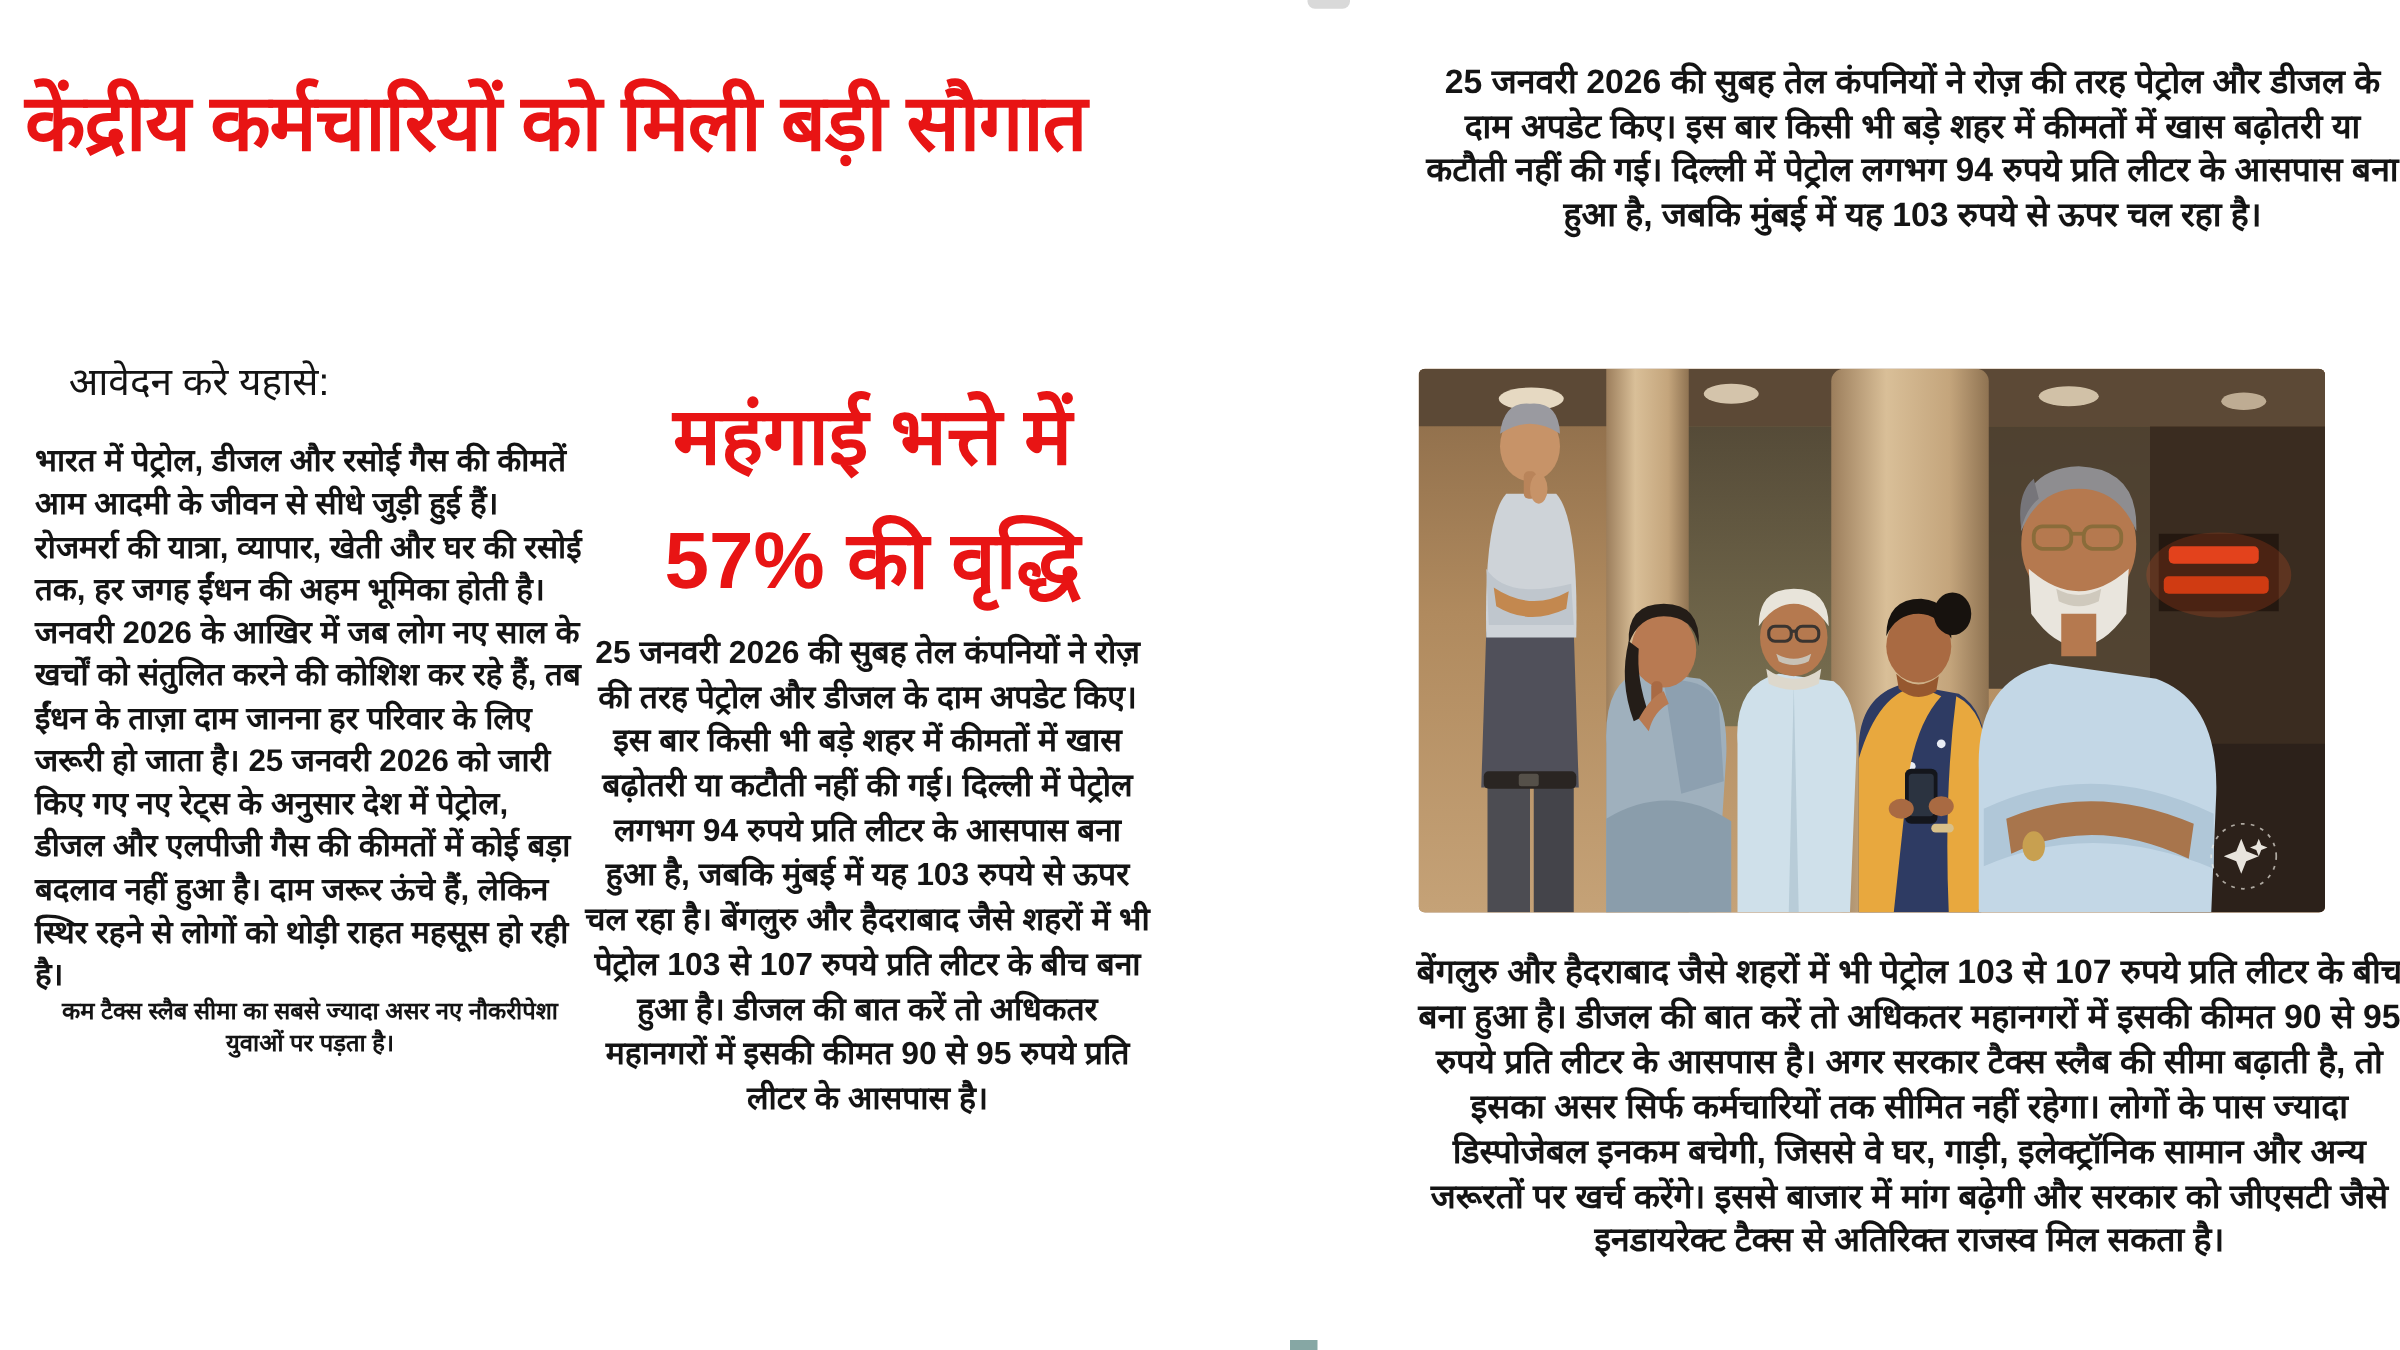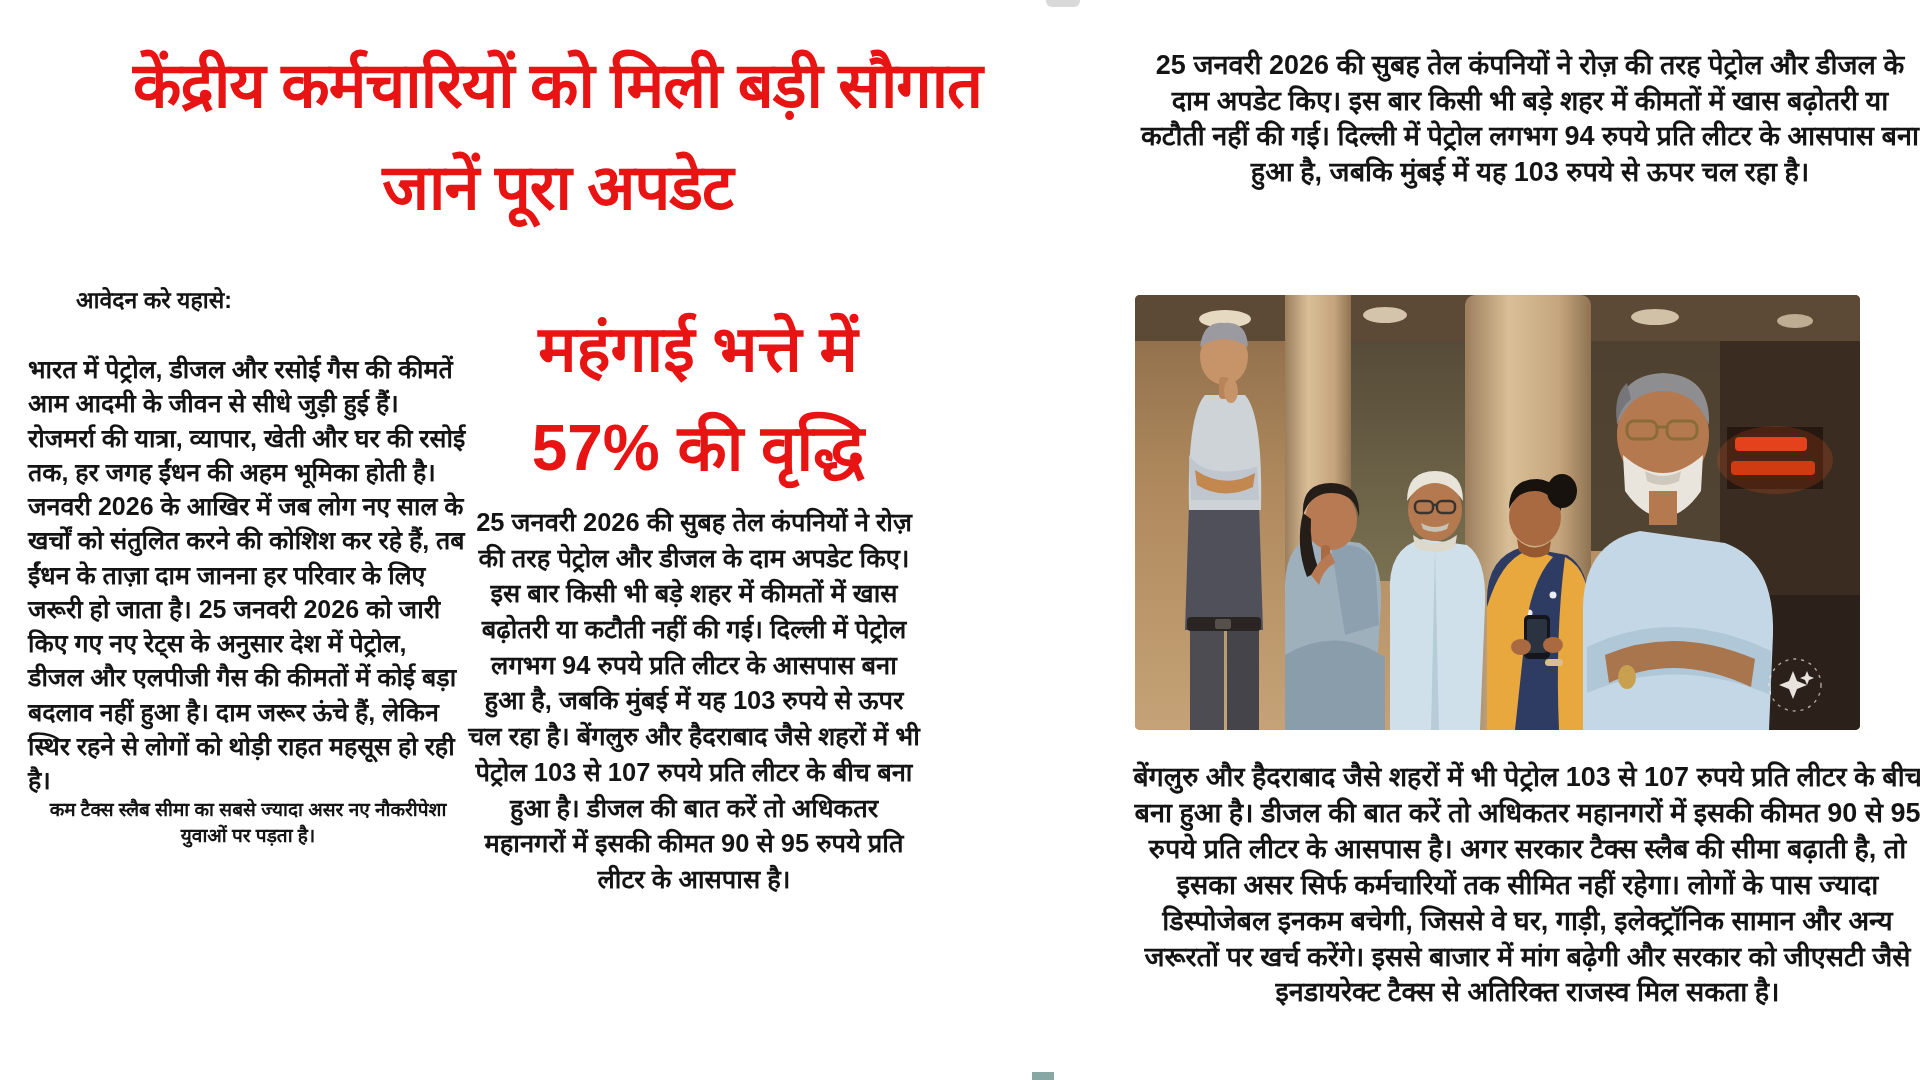--- a/index.html
+++ b/index.html
@@ -3,27 +3,27 @@
 <meta charset="utf-8">
 <style>
   html,body{margin:0;padding:0;}
   body{
     width:1920px;height:1080px;position:relative;overflow:hidden;
     background:#ffffff;
     font-family:"Liberation Sans","DejaVu Sans",sans-serif;
   }
   .abs{position:absolute;}
   .headline{
-    left:20px;top:34px;width:1075px;text-align:center;
+    left:20px;top:48px;width:1075px;
     color:#e81414;font-weight:800;font-size:63px;line-height:1.62;
     letter-spacing:-1px;
   }
   .left-subhead{
     left:55px;top:283px;width:420px;
-    color:#141414;font-weight:700;font-size:23px;margin-left:21px;
+    color:#141414;font-weight:400;font-size:31px;
   }
   .left-para1{
     left:28px;top:352px;width:440px;text-align:left;
     color:#141414;font-weight:700;font-size:25px;line-height:1.37;
   }
   .left-para2{
     left:28px;top:797px;width:440px;text-align:center;
     color:#141414;font-weight:700;font-size:19px;line-height:1.37;
   }
   .mid-head{
@@ -53,21 +53,20 @@
   .bottom-chip{
     left:1032px;top:1072px;width:22px;height:8px;
     background:#86a7a4;
   }
 </style>
 </head>
 <body>
 
 <div class="abs headline">
   <div>केंद्रीय कर्मचारियों को मिली बड़ी सौगात</div>
-  <div>जानें पूरा अपडेट</div>
 </div>
 
 <div class="abs left-subhead">आवेदन करे यहासे:</div>
 <div class="abs left-para1">भारत में पेट्रोल, डीजल और रसोई गैस की कीमतें आम आदमी के जीवन से सीधे जुड़ी हुई हैं। रोजमर्रा की यात्रा, व्यापार, खेती और घर की रसोई तक, हर जगह ईंधन की अहम भूमिका होती है। जनवरी 2026 के आखिर में जब लोग नए साल के खर्चों को संतुलित करने की कोशिश कर रहे हैं, तब ईंधन के ताज़ा दाम जानना हर परिवार के लिए जरूरी हो जाता है। 25 जनवरी 2026 को जारी किए गए नए रेट्स के अनुसार देश में पेट्रोल, डीजल और एलपीजी गैस की कीमतों में कोई बड़ा बदलाव नहीं हुआ है। दाम जरूर ऊंचे हैं, लेकिन स्थिर रहने से लोगों को थोड़ी राहत महसूस हो रही है।</div>
 <div class="abs left-para2">कम टैक्स स्लैब सीमा का सबसे ज्यादा असर नए नौकरीपेशा युवाओं पर पड़ता है।</div>
 
 <div class="abs mid-head">
   <div>महंगाई भत्ते में</div>
   <div>57% की वृद्धि</div>
 </div>

